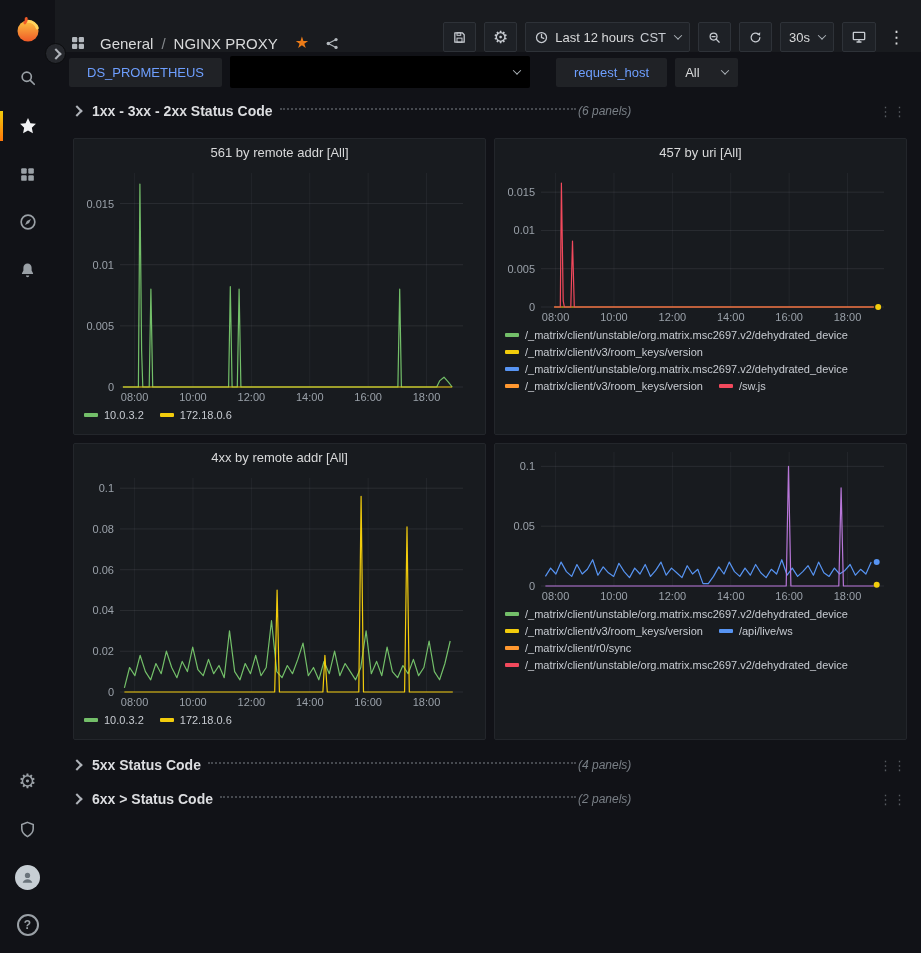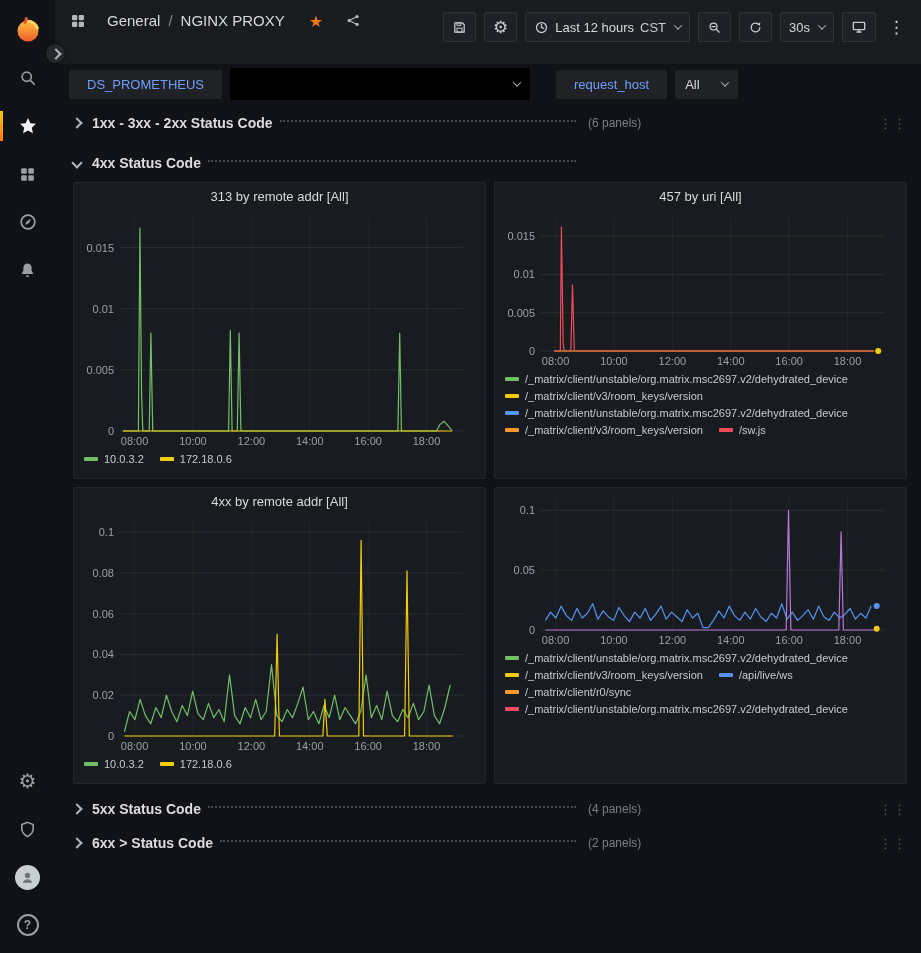--- a/index.html
+++ b/index.html
@@ -24,21 +24,21 @@
   .chev.down{transform:rotate(135deg)}
   .gear-glyph{font-size:20px;line-height:1;color:#9aa0a6}
   .qcircle{width:18px;height:18px;border:2px solid #9aa0a6;border-radius:50%;color:#9aa0a6;
     font-size:12px;font-weight:700;display:flex;align-items:center;justify-content:center}
   .avatar{width:25px;height:25px;border-radius:50%;background:#c7ced4;display:flex;align-items:center;justify-content:center}
 
   
   .main{flex:1;display:flex;flex-direction:column;min-width:0}
 
   
-  .navbar{height:52px;flex:0 0 52px;display:flex;align-items:flex-start;gap:20px;padding:12px 12px 0 14px;background:#191b1f}
+  .navbar{height:52px;flex:0 0 52px;display:flex;align-items:flex-end;gap:13px;padding:0 12px 0 14px;background:#191b1f}
   .crumb{display:flex;align-items:center;gap:8px;font-size:15px;color:#d8d9da;white-space:nowrap}
   .crumb .sep{color:#85898d}
   .fav-star{color:#eb7b18;font-size:16px;margin-left:4px;cursor:pointer}
   .share-btn{margin-left:2px;cursor:pointer;display:flex;align-items:center}
   .nav-right{margin-left:auto;display:flex;align-items:center;gap:8px}
   .tbtn{height:30px;min-width:30px;display:flex;align-items:center;justify-content:center;gap:6px;
     padding:0 8px;border:1px solid #2e3238;border-radius:2px;background:#1e2126;color:#d8d9da;
     font-size:13px;cursor:pointer;white-space:nowrap}
   .tbtn svg{display:block}
   .caret{display:inline-block;width:5px;height:5px;border-right:1.5px solid #aeb4ba;border-bottom:1.5px solid #aeb4ba;
@@ -55,21 +55,21 @@
     padding:7px 10px;border-radius:2px;cursor:pointer}
   .gap16{width:10px}
 
   
   .dash{flex:1;padding:8px 14px 0 18px;overflow:hidden}
   .rowh{display:flex;align-items:center;height:26px;cursor:pointer}
   .rowh .chev{margin-right:11px}
   .row-left{display:flex;align-items:center;width:486px;min-width:0}
   .row-title{font-size:14px;font-weight:700;color:#dcdde0;white-space:nowrap}
   .leader{flex:1;border-bottom:2px dotted #46494f;margin:0 2px 4px 7px}
-  .pcount{color:#797f86;font-size:12px;margin-left:10px;white-space:nowrap}
+  .pcount{font-style:italic;color:#797f86;font-size:12px;white-space:nowrap}
   .draghandle{margin-left:auto;color:#565a60;font-size:13px;letter-spacing:1px;cursor:grab;user-select:none}
   .mb8{margin-bottom:8px}.mb14{margin-bottom:14px}
 
   .grid{display:grid;grid-template-columns:1fr 1fr;gap:8px;margin:6px 0 12px}
   .panel{background:#181b1f;border:1px solid #23262b;border-radius:2px;height:295px;display:flex;
     flex-direction:column;overflow:hidden}
   .ptitle{height:26px;flex:0 0 26px;display:flex;align-items:center;justify-content:center;
     font-size:13px;font-weight:500;color:#d8d9da;cursor:pointer}
   .pchart{flex:0 0 auto;display:flex;justify-content:center}
   .plegend{flex:1;overflow:hidden;padding:4px 10px 0;display:flex;flex-wrap:wrap;column-gap:16px;row-gap:5px;
@@ -254,31 +254,24 @@
       <div class="rowh mb14">
         <span class="chev right"></span>
         <span class="row-left">
           <span class="row-title">1xx - 3xx - 2xx Status Code</span>
           <span class="leader"></span>
         </span>
         <span class="pcount">(6 panels)</span>
         <span class="draghandle">⋮⋮</span>
       </div>
 
-      <div class="rowh">
-        <span class="chev down"></span>
-        <span class="row-left">
-          <span class="row-title">4xx Status Code</span>
-          <span class="leader"></span>
-        </span>
-      </div>
 
       <div class="grid" id="panel-grid">
           <section class="panel">
-    <header class="ptitle">313 by remote addr [All]</header>
+    <header class="ptitle">561 by remote addr [All]</header>
     <div class="pchart">
       <svg width="394" height="240">
                 <line x1="37" x2="380" y1="222" y2="222" stroke="rgba(204,204,220,0.10)" stroke-width="1"></line>
                 <text x="31" y="226" fill="#9aa1a9" font-size="11" text-anchor="end">0</text>
                 <line x1="37" x2="380" y1="160.85714285714286" y2="160.85714285714286" stroke="rgba(204,204,220,0.10)" stroke-width="1"></line>
                 <text x="31" y="164.85714285714286" fill="#9aa1a9" font-size="11" text-anchor="end">0.005</text>
                 <line x1="37" x2="380" y1="99.71428571428572" y2="99.71428571428572" stroke="rgba(204,204,220,0.10)" stroke-width="1"></line>
                 <text x="31" y="103.71428571428572" fill="#9aa1a9" font-size="11" text-anchor="end">0.01</text>
                 <line x1="37" x2="380" y1="38.571428571428605" y2="38.571428571428605" stroke="rgba(204,204,220,0.10)" stroke-width="1"></line>
                 <text x="31" y="42.571428571428605" fill="#9aa1a9" font-size="11" text-anchor="end">0.015</text>

